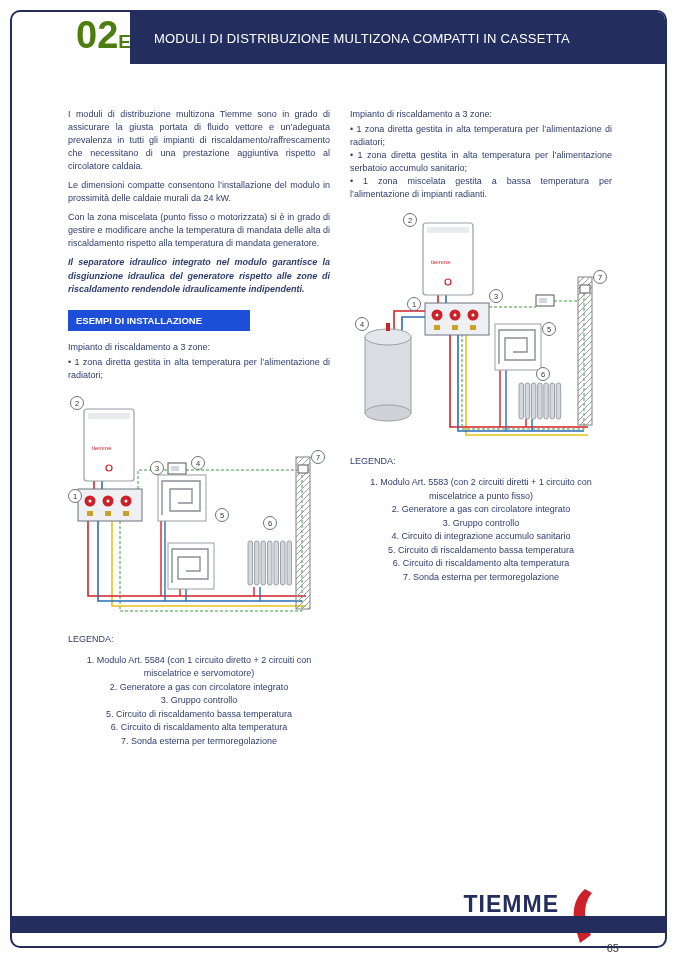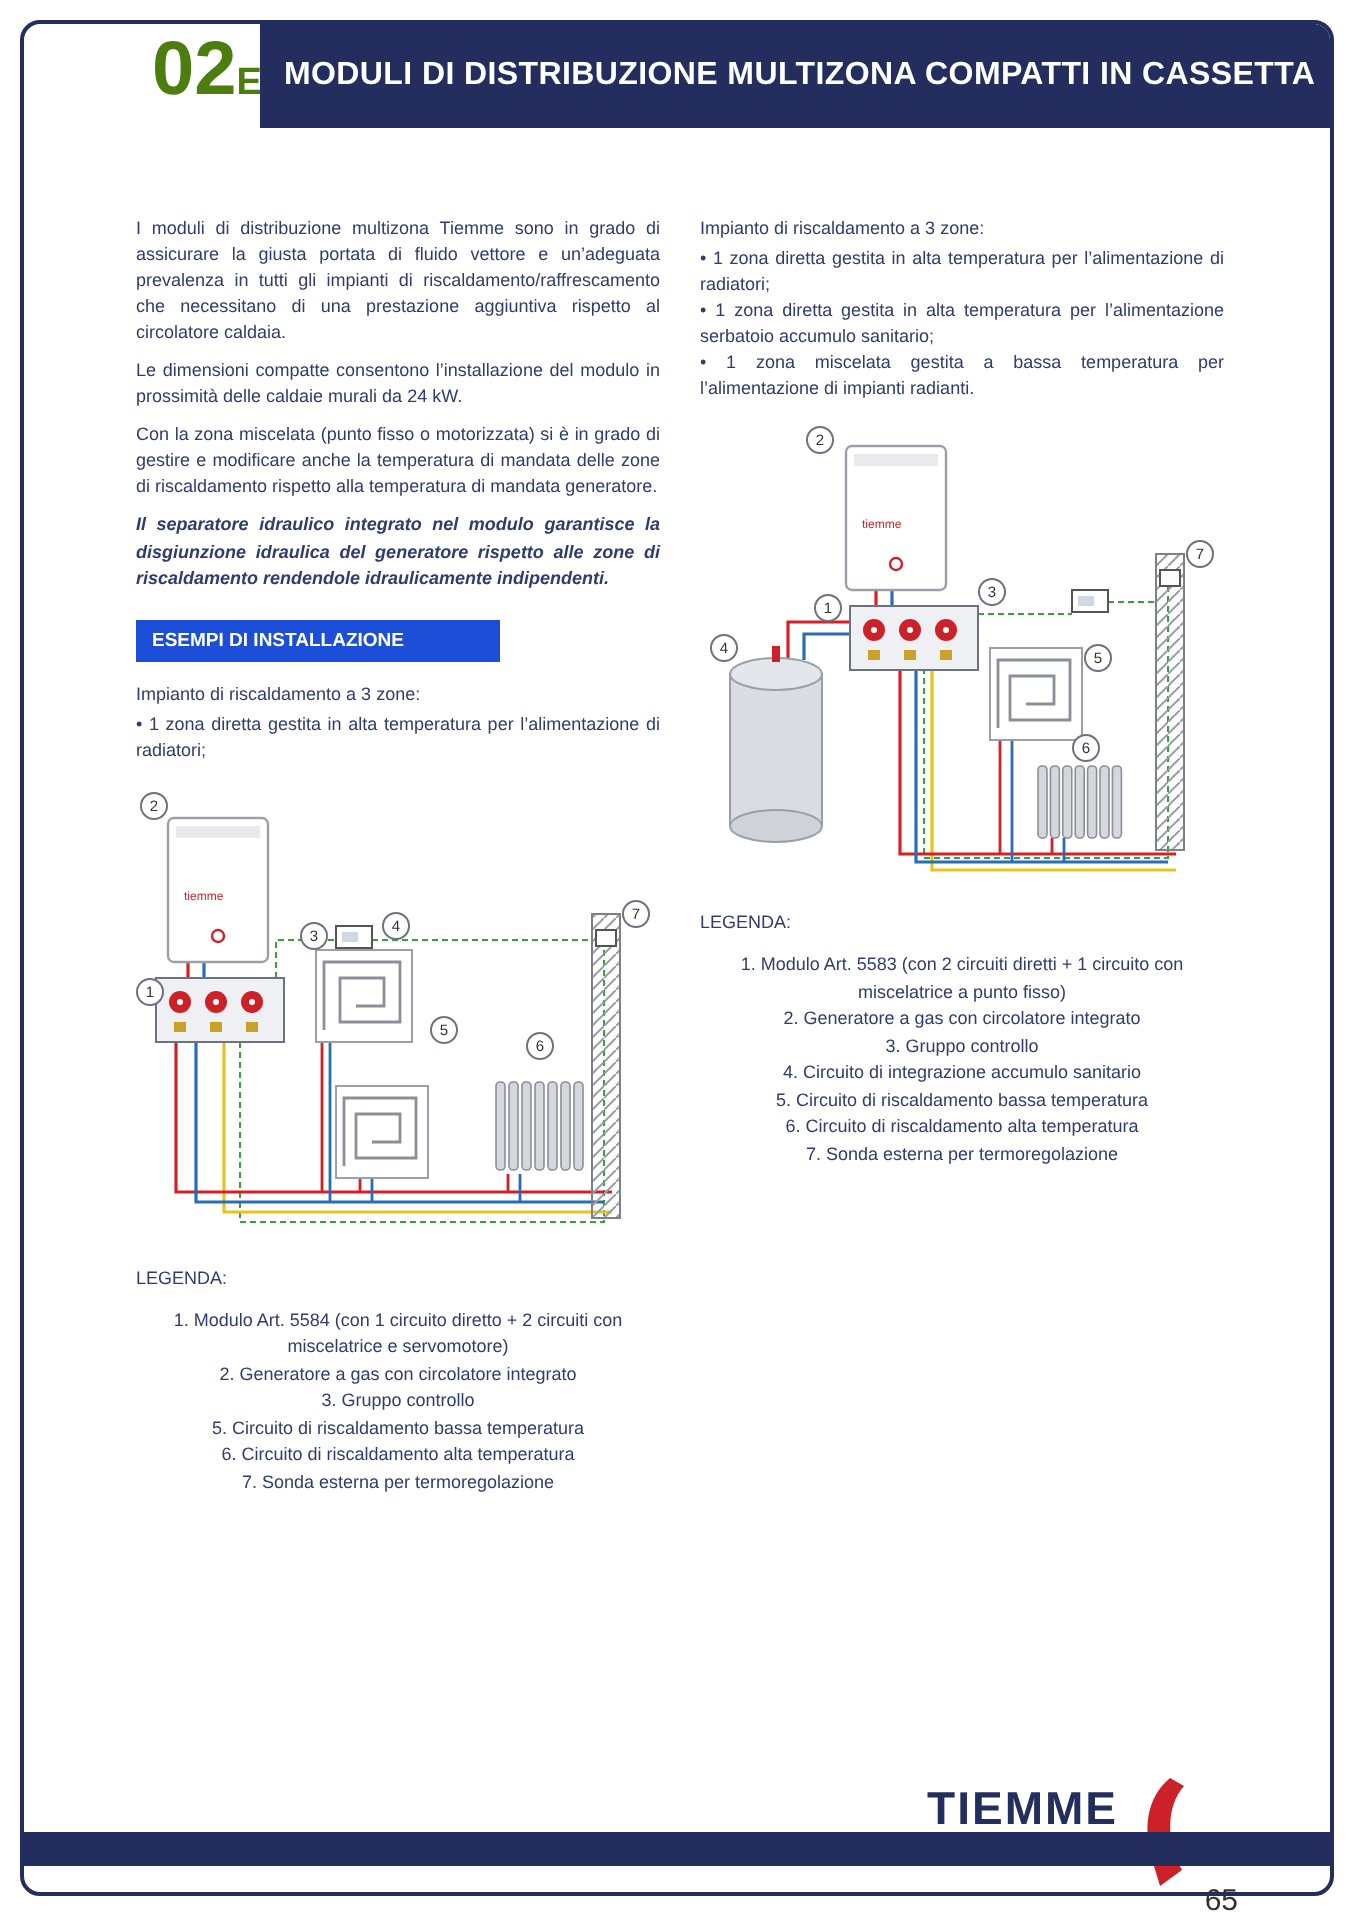--- a/index.html
+++ b/index.html
@@ -1,51 +1,51 @@
 <!DOCTYPE html>
 <html><head>
 <meta charset="utf-8">
 <style>
   html,body{margin:0;padding:0;background:#ffffff;}
   body{width:677px;height:958px;position:relative;font-family:"Liberation Sans",sans-serif;color:#2e3d6e;}
   .page-frame{position:absolute;inset:10px;border:2px solid #232e5f;border-radius:10px;pointer-events:none;}
   .chapter{position:absolute;left:76px;top:16px;color:#4d7c0f;font-weight:bold;font-size:38px;line-height:1;}
   .chapter .suffix{font-size:19px;font-weight:bold;}
   .header-band{position:absolute;left:130px;top:12px;right:12px;height:52px;background:#232e5f;border-radius:0 8px 0 0;display:flex;align-items:center;padding-left:12px;box-sizing:border-box;}
-  .header-band .title{color:#ffffff;font-weight:bold;font-size:16px;letter-spacing:0.2px;}
+  .header-band .title{color:#ffffff;font-weight:normal;font-size:13px;letter-spacing:0.2px;margin-left:12px;}
   .col{position:absolute;top:108px;width:262px;font-size:9px;line-height:1.45;text-align:justify;}
   .col-left{left:68px;}
   .col-right{left:350px;}
   .col p{margin:0 0 6px 0;}
   .intro-bold{font-weight:bold;margin:2px 0 14px 0 !important;font-style:italic;}
   .section-header{display:block;width:182px;background:#1d4ed8;color:#ffffff;font-weight:bold;font-size:9.5px;padding:4px 8px;box-sizing:border-box;margin:0 0 10px 0;text-align:left;}
   .bullets p{margin:0;}
   .diag{display:block;margin:10px 0 12px 0;}
   .legend-title{font-weight:normal;margin:4px 0 8px 0 !important;text-align:left;}
   .legend p{margin:0;text-align:center;line-height:1.5;}
   .footer-band{position:absolute;left:12px;right:12px;top:916px;height:17px;background:#232e5f;}
   .brand{position:absolute;top:891px;right:118px;font-size:23px;font-weight:bold;color:#232e5f;letter-spacing:1px;}
   .ribbon{position:absolute;top:889px;right:82px;width:30px;height:54px;}
-  .page-num{position:absolute;top:942px;right:58px;font-size:15px;color:#333;}
+  .page-num{position:absolute;top:942px;right:58px;font-size:11px;color:#333;}
 </style>
 </head>
 <body>
 
 <div class="page-frame"></div>
 
 <div class="chapter"><span>02</span><span class="suffix">E</span></div>
 
 <div class="header-band">
   <span class="title">MODULI DI DISTRIBUZIONE MULTIZONA COMPATTI IN CASSETTA</span>
 </div>
 
 <div class="col col-left">
   <p>I moduli di distribuzione multizona Tiemme sono in grado di assicurare la giusta portata di fluido vettore e un’adeguata prevalenza in tutti gli impianti di riscaldamento/raffrescamento che necessitano di una prestazione aggiuntiva rispetto al circolatore caldaia.</p>
   <p>Le dimensioni compatte consentono l’installazione del modulo in prossimità delle caldaie murali da 24 kW.</p>
-  <p>Con la zona miscelata (punto fisso o motorizzata) si è in grado di gestire e modificare anche la temperatura di mandata delle zone di riscaldamento rispetto alla temperatura di mandata generatore.</p>
+  <p>Con la zona miscelata (punto fisso o motorizzata) si è in grado di gestire e modificare anche la temperatura di mandata delle alta di riscaldamento rispetto alla temperatura di mandata generatore.</p>
   <p class="intro-bold">Il separatore idraulico integrato nel modulo garantisce la disgiunzione idraulica del generatore rispetto alle zone di riscaldamento rendendole idraulicamente indipendenti.</p>
 
   <span class="section-header">ESEMPI DI INSTALLAZIONE</span>
 
   <p style="margin-bottom:2px;">Impianto di riscaldamento a 3 zone:</p>
   <div class="bullets">
     <p>• 1 zona diretta gestita in alta temperatura per l’alimentazione di radiatori;</p>
   </div>
 
   <svg class="diag" width="262" height="228" viewBox="0 0 262 228">

